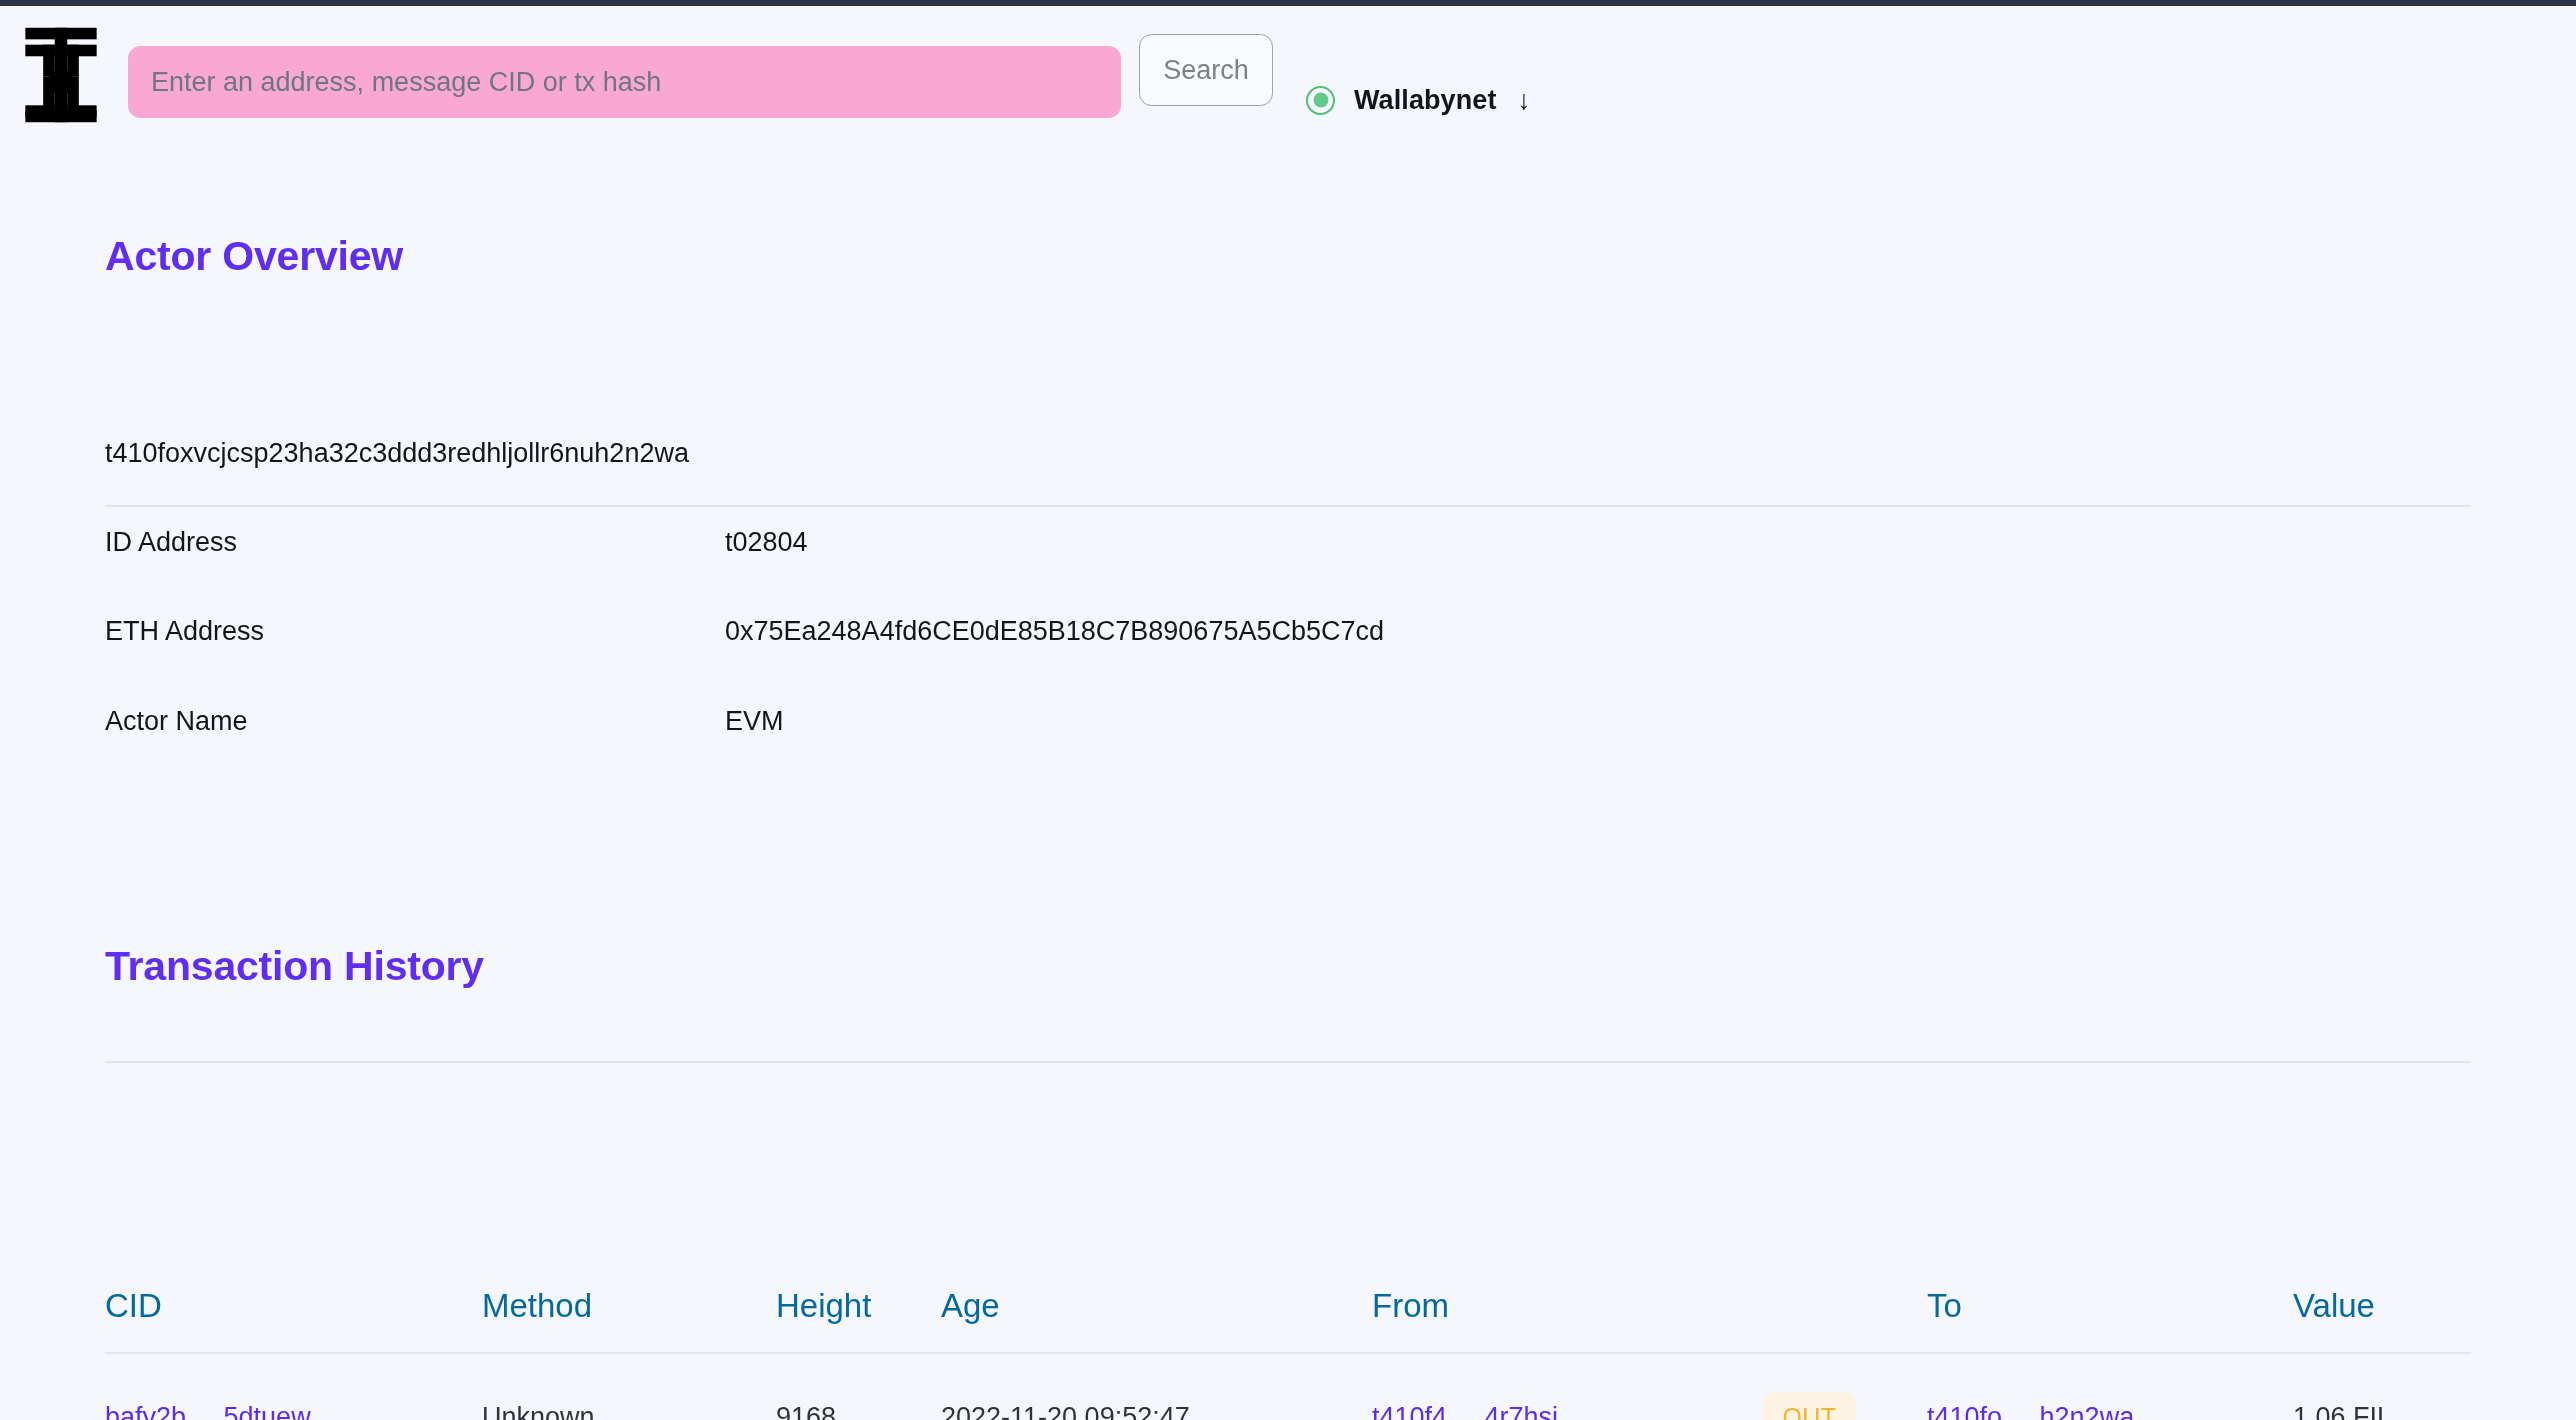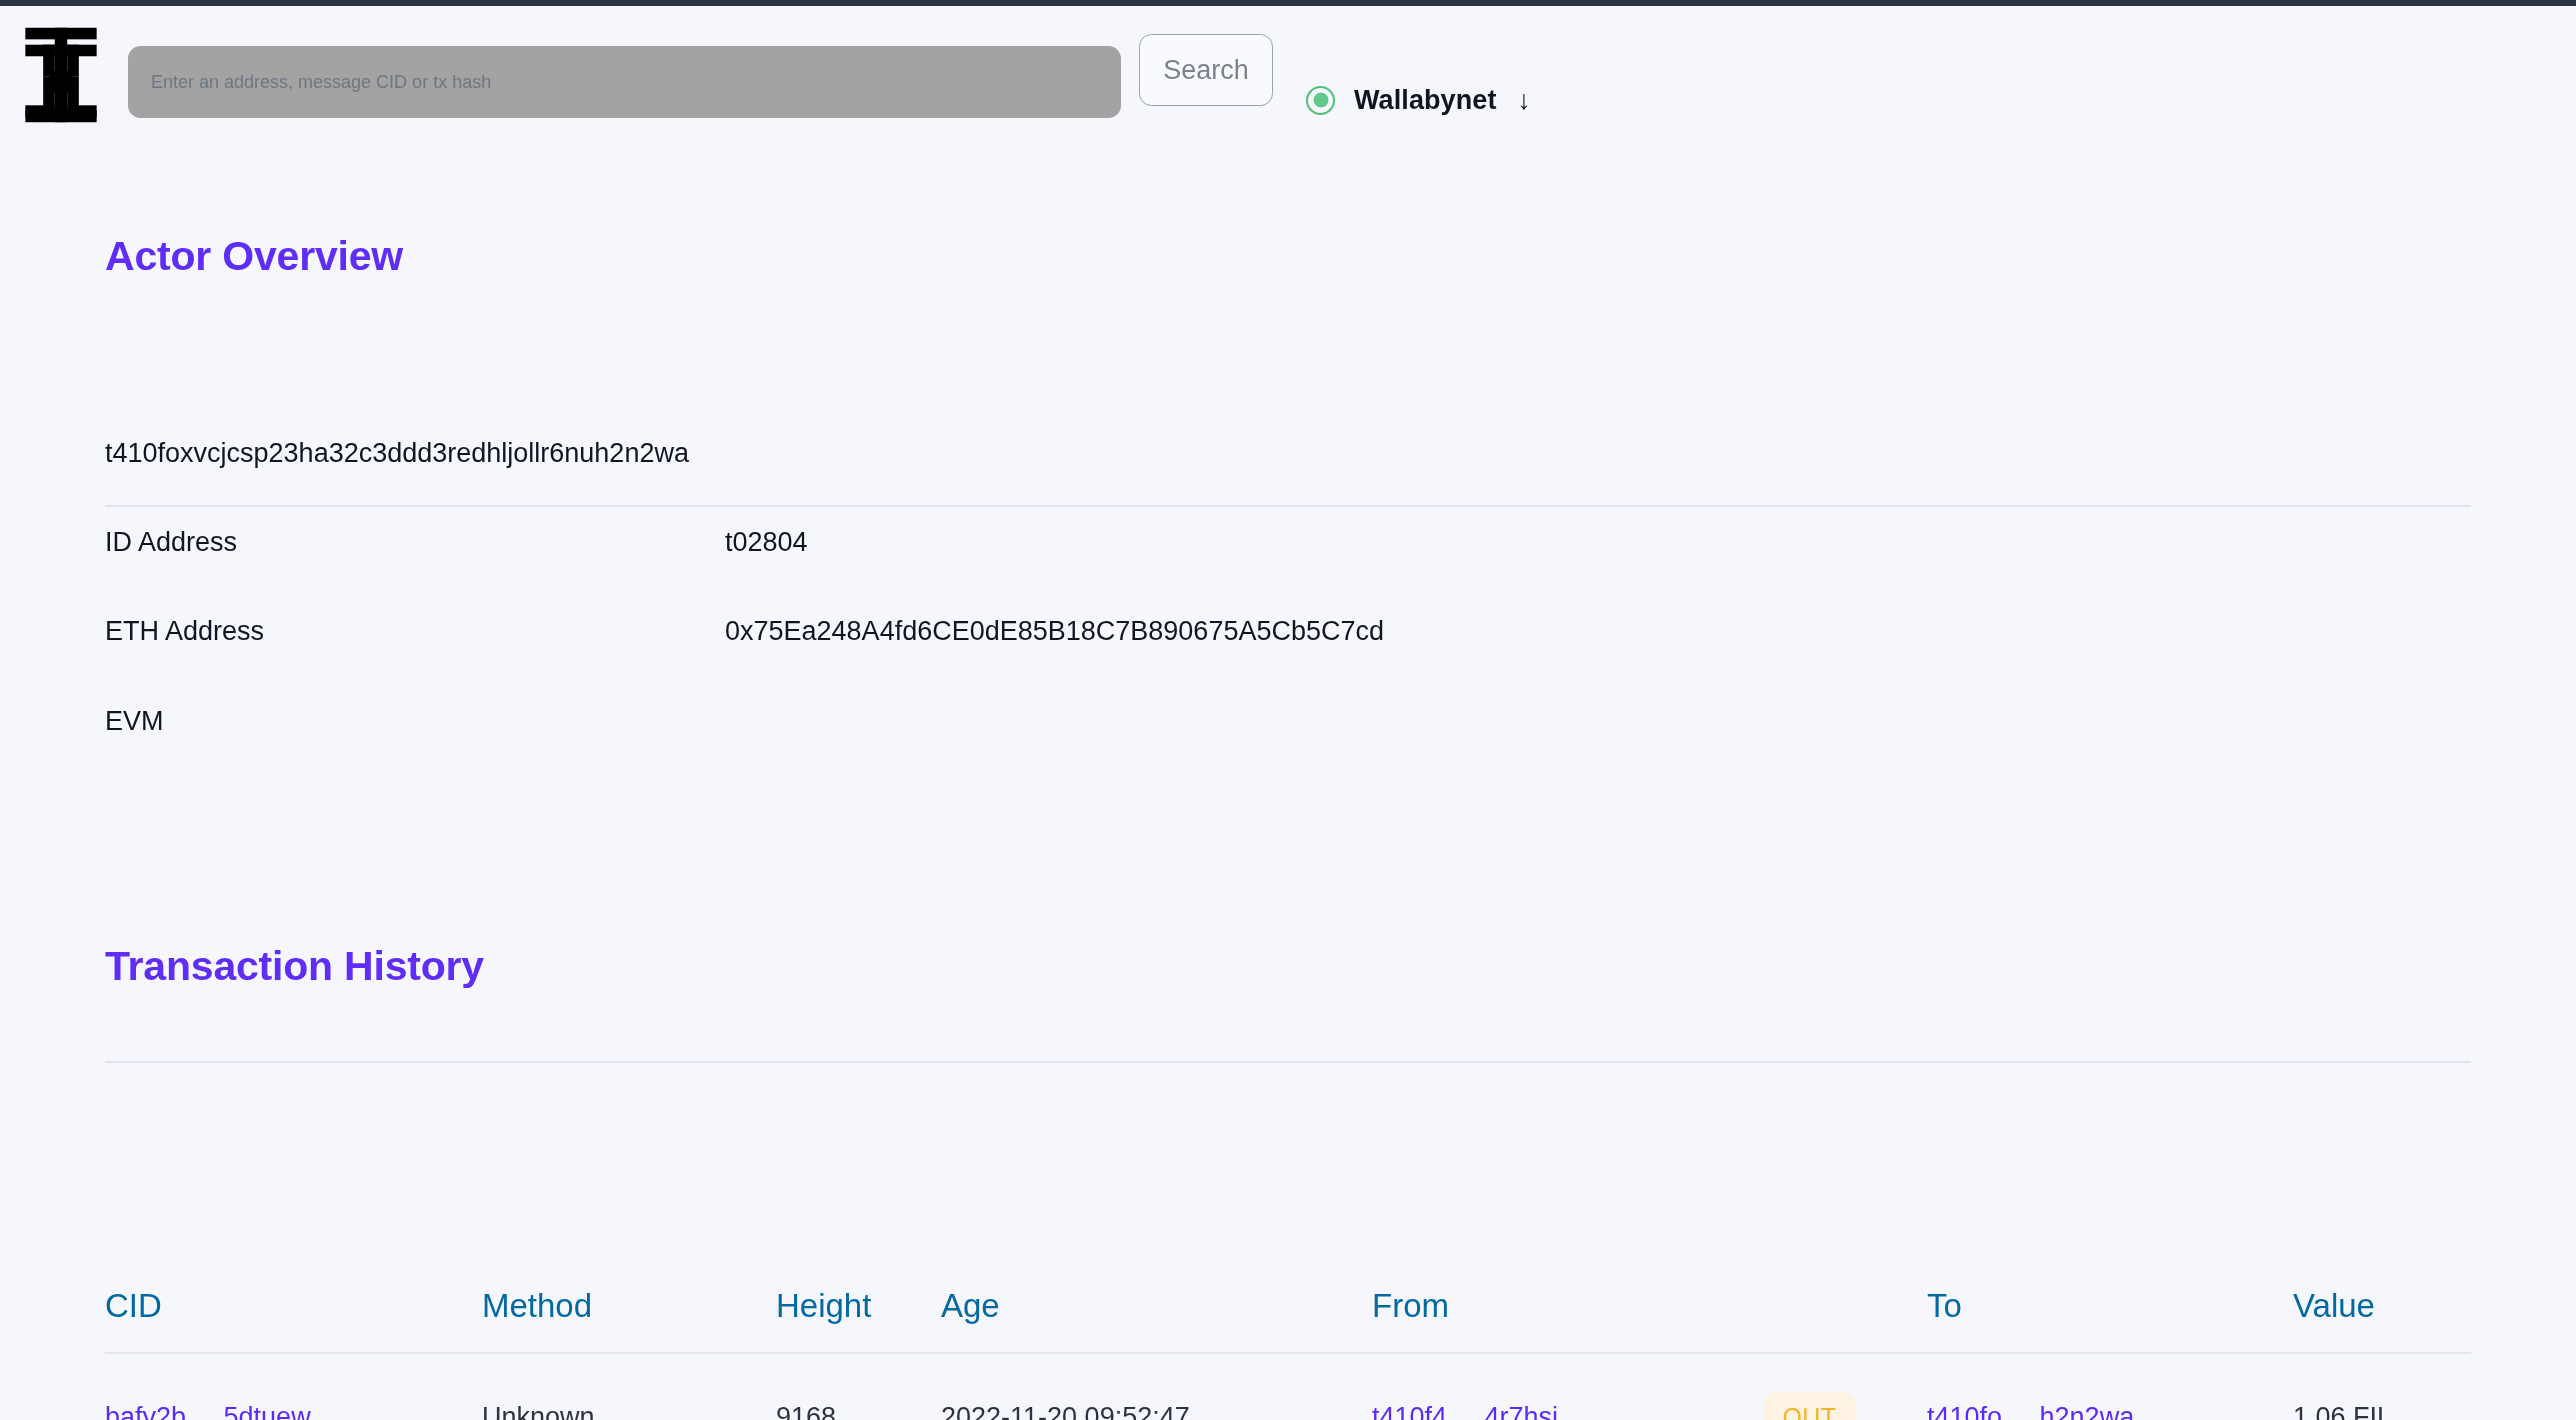--- a/index.html
+++ b/index.html
@@ -50,23 +50,23 @@
     top: 40px;
     width: 993px;
     height: 72px;
   }
   .search-input {
     width: 100%;
     height: 72px;
     border: none;
     outline: none;
     border-radius: 12.5px;
-    background: #a3a3a3;
+    background: #f9a8d4;
     font-family: "Liberation Sans", "DejaVu Sans", sans-serif;
-    font-size: 18px;
+    font-size: 27px;
     color: #30363F;
     padding: 0 23px;
   }
   .search-input::placeholder {
     color: #6E7681;
     opacity: 1;
   }
 
   .search-button {
     position: absolute;
@@ -301,20 +301,21 @@
     <div class="ov-label">ID Address</div>
     <div class="ov-value">t02804</div>
   </div>
 
   <div class="ov-row" style="top:420px">
     <div class="ov-label">ETH Address</div>
     <div class="ov-value">0x75Ea248A4fd6CE0dE85B18C7B890675A5Cb5C7cd</div>
   </div>
 
   <div class="ov-row" style="top:510px">
+    <div class="ov-label">Actor Name</div>
     <div class="ov-value">EVM</div>
   </div>
 
   <h1 class="section-title tx">Transaction History</h1>
 
   <div class="hr tx"></div>
 
   <div class="tbl">
 
     <div class="tbl-row tbl-head">

